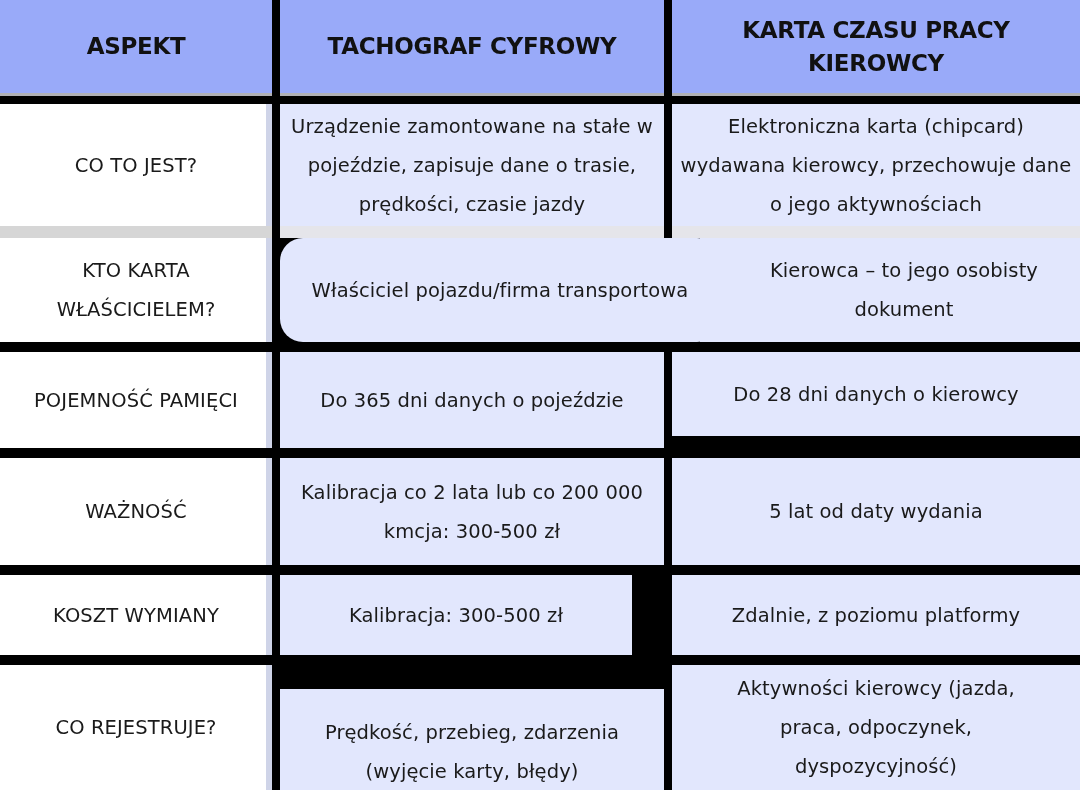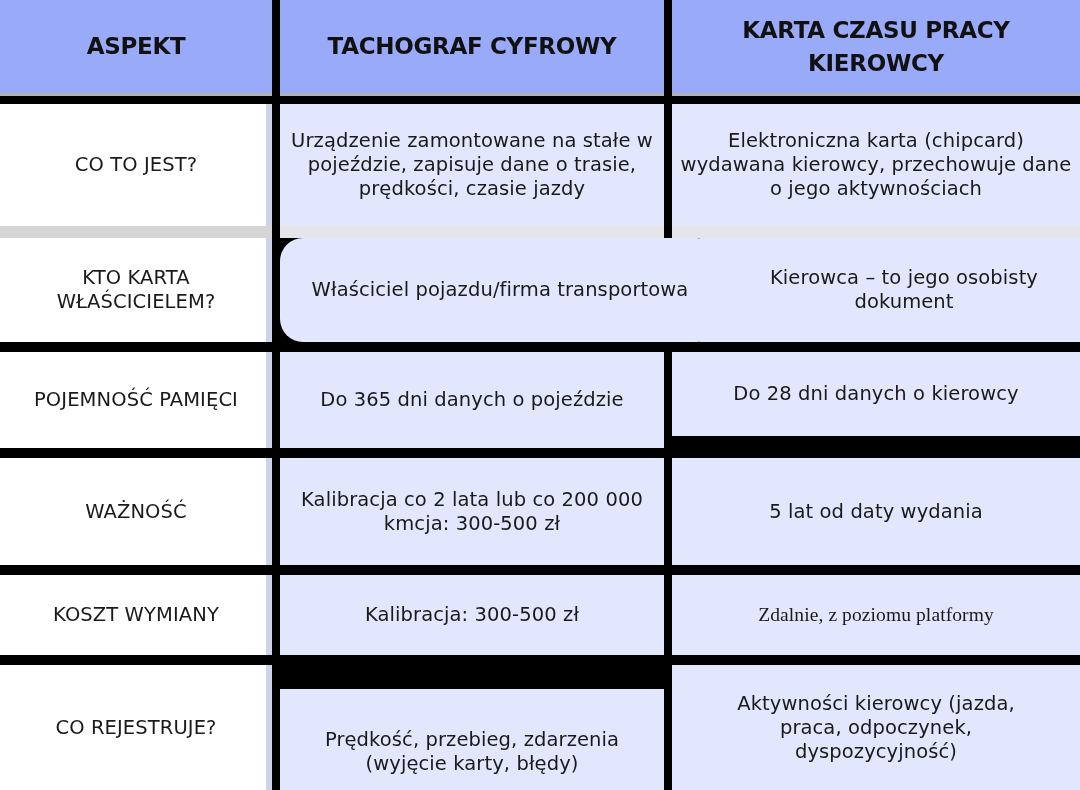--- a/index.html
+++ b/index.html
@@ -10,21 +10,21 @@
     color: #1a1a1a;
     position: relative;
   }
   .cell {
     position: absolute;
     display: flex; align-items: center; justify-content: center;
     text-align: center;
     box-sizing: border-box;
     padding: 0 8px;
     font-size: 19.5px;
-    line-height: 24px;
+    line-height: 39px;
     letter-spacing: 0.1px;
   }
   .hdr {
     background: #99aaf9;
     font-weight: bold;
     font-size: 23px;
     line-height: 33px;
     color: #111;
     letter-spacing: -0.3px;
     border-bottom: 3px solid #b0b0b6;
@@ -59,20 +59,20 @@
 
   <div class="cell c1 sh" style="left:0;top:352px;width:272px;height:96px;padding:0 2px;">POJEMNOŚĆ PAMIĘCI</div>
   <div class="cell c2" style="left:280px;top:352px;width:384px;height:96px;padding:0 2px;">Do 365 dni danych o pojeździe</div>
   <div class="cell c3" style="left:672px;top:352px;width:408px;height:84px;">Do 28 dni danych o kierowcy</div>
 
   <div class="cell c1 sh" style="left:0;top:458px;width:272px;height:107px;">WAŻNOŚĆ</div>
   <div class="cell c2" style="left:280px;top:458px;width:384px;height:107px;padding:0 14px;">Kalibracja co 2 lata lub co 200 000 kmcja: 300-500 zł</div>
   <div class="cell c3" style="left:672px;top:458px;width:408px;height:107px;">5 lat od daty wydania</div>
 
   <div class="cell c1 sh" style="left:0;top:575px;width:272px;height:80px;">KOSZT WYMIANY</div>
-  <div class="cell c2" style="left:280px;top:575px;width:384px;height:80px;">Kalibracja: 300-500 zł</div>
-  <div class="cell c3" style="left:672px;top:575px;width:408px;height:80px;font-family:Liberation Serif, serif;">Zdalnie, z poziomu platformy</div>
+  <div class="cell c2" style="left:280px;top:575px;width:352px;height:80px;">Kalibracja: 300-500 zł</div>
+  <div class="cell c3" style="left:672px;top:575px;width:408px;height:80px;">Zdalnie, z poziomu platformy</div>
 
   <div class="cell c1 sh" style="left:0;top:665px;width:272px;height:125px;text-align:right;">CO REJESTRUJE?</div>
   <div class="cell c2" style="left:280px;top:665px;width:384px;height:125px;padding:0 20px;margin-top:24px;">Prędkość, przebieg, zdarzenia (wyjęcie karty, błędy)</div>
   <div class="cell c3" style="left:672px;top:665px;width:408px;height:125px;padding:0 40px;">Aktywności kierowcy (jazda, praca, odpoczynek, dyspozycyjność)</div>
 
 </div>
 
 </body></html>

